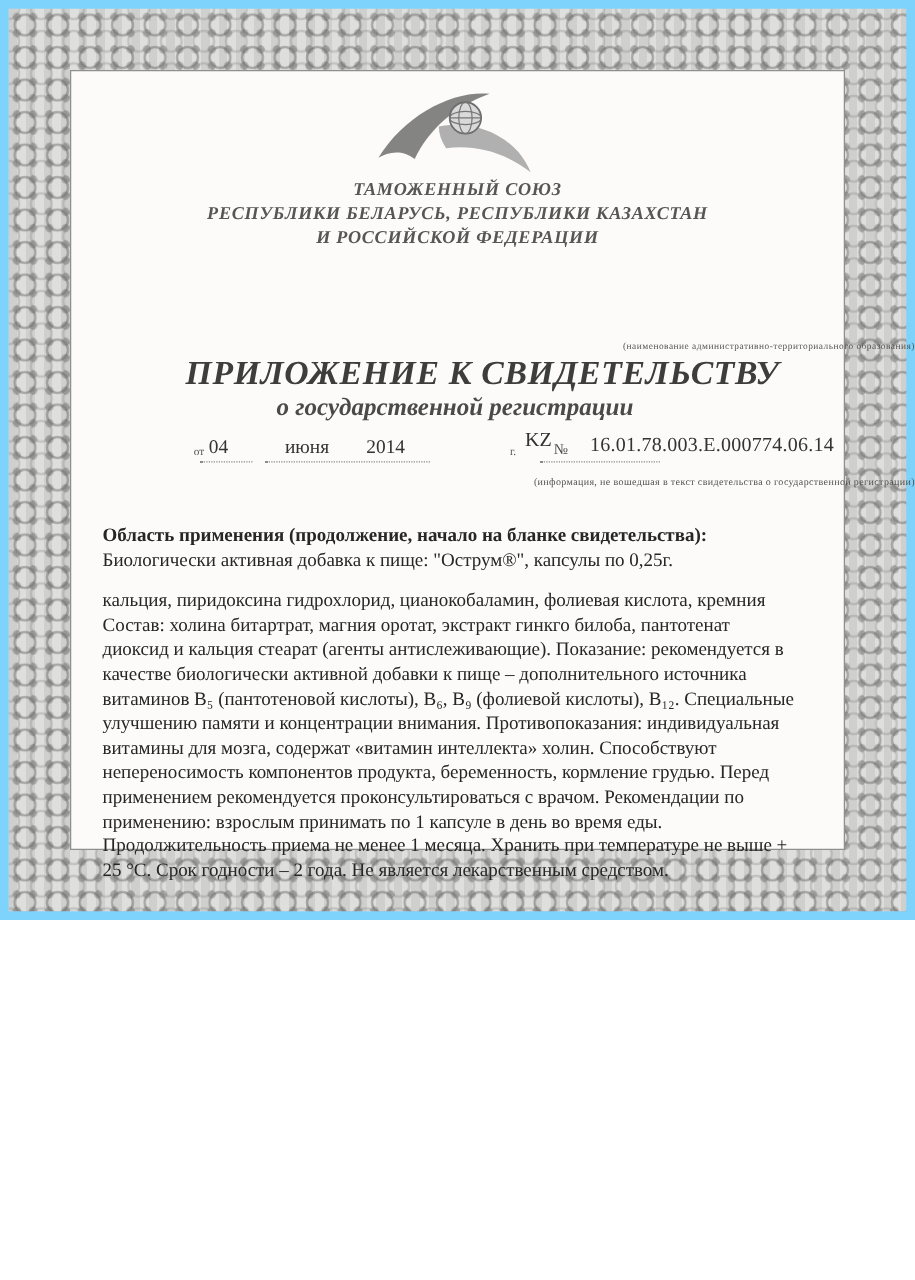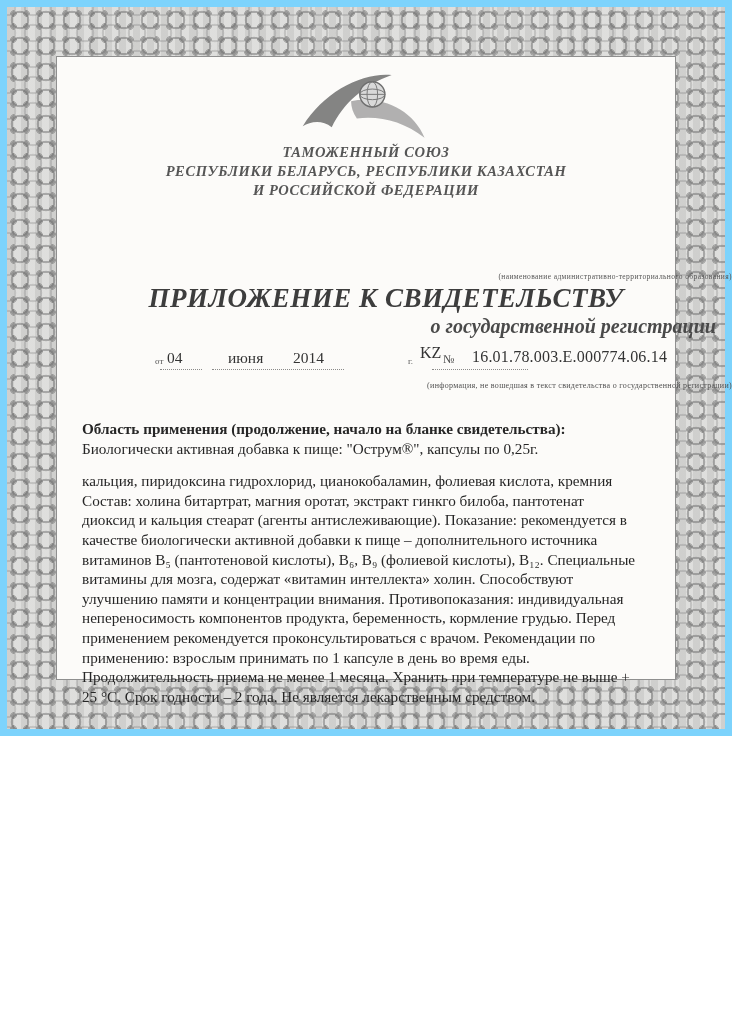--- a/index.html
+++ b/index.html
@@ -18,21 +18,21 @@
   
   .logo{position:absolute;left:295px;top:66px;width:145px;height:78px;}
   .issuer{position:absolute;left:0;right:0;top:143px;text-align:center;
           font-weight:bold;font-style:italic;color:#565656;font-size:14.5px;
           line-height:19px;letter-spacing:.6px;}
   
   .region-note{position:absolute;left:0;right:0;top:272px;text-align:right;
                font-size:7.5px;color:#555;letter-spacing:.4px;}
   .title{position:absolute;left:0;right:0;top:283px;text-align:center;
          font-weight:bold;font-style:italic;font-size:27px;color:#3d3d3d;letter-spacing:.5px;margin-left:40px;}
-  .subtitle{position:absolute;left:0;right:16px;top:315px;text-align:right;
+  .subtitle{position:absolute;left:0;right:4px;top:315px;text-align:center;
             font-style:italic;font-weight:bold;font-size:20px;color:#4a4a4a;}
   
   .date-row span{position:absolute;font-size:15.5px;color:#333;}
   .d-prefix{left:155px;top:356px;font-size:9px !important;color:#555 !important;}
   .d-day{left:167px;top:349px;}
   .d-month{left:228px;top:349px;}
   .d-year{left:293px;top:349px;}
   .d-suffix{left:408px;top:356px;font-size:9px !important;color:#555 !important;}
   .d-kz{left:420px;top:344px;font-size:16px !important;}
   .d-sign{left:443px;top:352px;font-size:12px !important;color:#4a4a4a !important;}
@@ -124,22 +124,22 @@
 
   <div class="body-block">
     <div class="b-line b-bold">Область применения (продолжение, начало на бланке свидетельства):</div>
     <div class="b-line">Биологически активная добавка к пище: "Острум®", капсулы по 0,25г.</div>
     <div class="b-gap"></div>
     <div class="b-line">кальция, пиридоксина гидрохлорид, цианокобаламин, фолиевая кислота,  кремния</div>
     <div class="b-line">Состав: холина битартрат, магния оротат, экстракт гинкго билоба, пантотенат</div>
     <div class="b-line">диоксид и кальция стеарат (агенты антислеживающие). Показание: рекомендуется в</div>
     <div class="b-line">качестве биологически активной добавки к пище – дополнительного источника</div>
     <div class="b-line">витаминов В₅ (пантотеновой кислоты), В₆, В₉ (фолиевой кислоты), В₁₂. Специальные</div>
+    <div class="b-line">улучшению памяти и концентрации внимания. Противопоказания: индивидуальная</div>
     <div class="b-line">витамины для мозга, содержат «витамин интеллекта» холин. Способствуют</div>
-    <div class="b-line">улучшению памяти и концентрации внимания. Противопоказания: индивидуальная</div>
     <div class="b-line">непереносимость компонентов продукта, беременность, кормление грудью. Перед</div>
     <div class="b-line">применением рекомендуется проконсультироваться с врачом. Рекомендации по</div>
     <div class="b-line">применению: взрослым принимать по 1 капсуле в день во время еды.</div>
     <div class="b-line">Продолжительность приема не менее 1 месяца. Хранить при температуре не выше +</div>
     <div class="b-line">25 °С. Срок годности – 2 года. Не является лекарственным средством.</div>
   </div>
 
   <div class="sig-name">Ж.Бекшин</div>
   <div class="sig-dotline"></div>
   <div class="sig-caption">(Ф.И.О. / подпись)</div>

